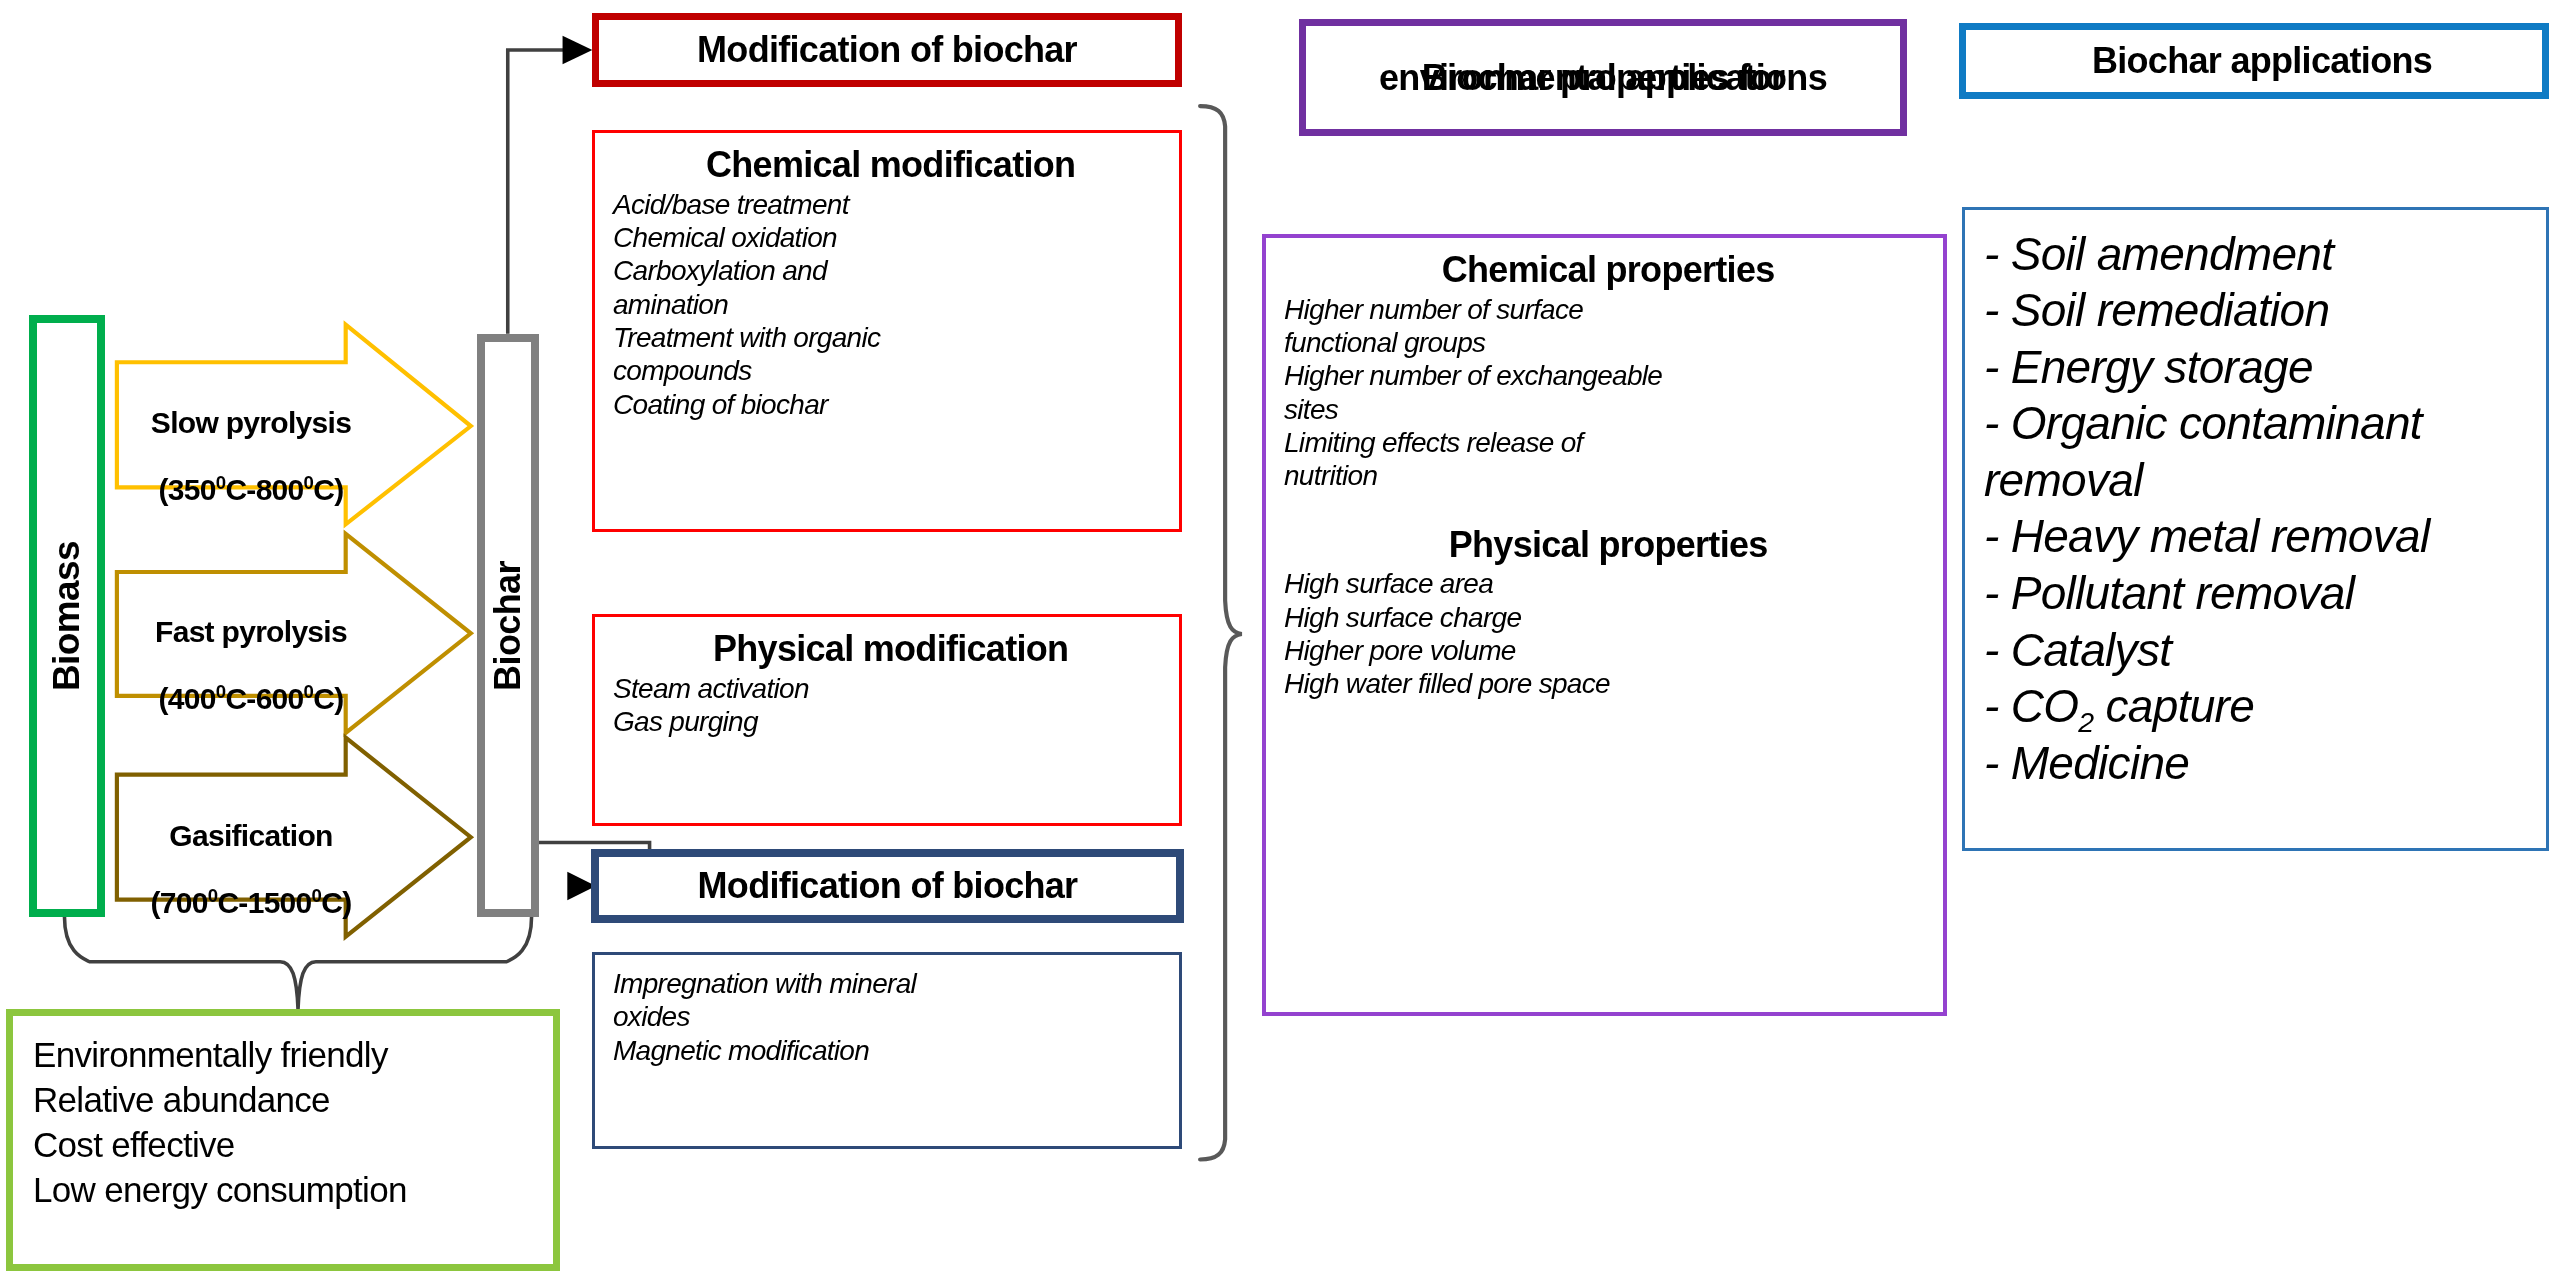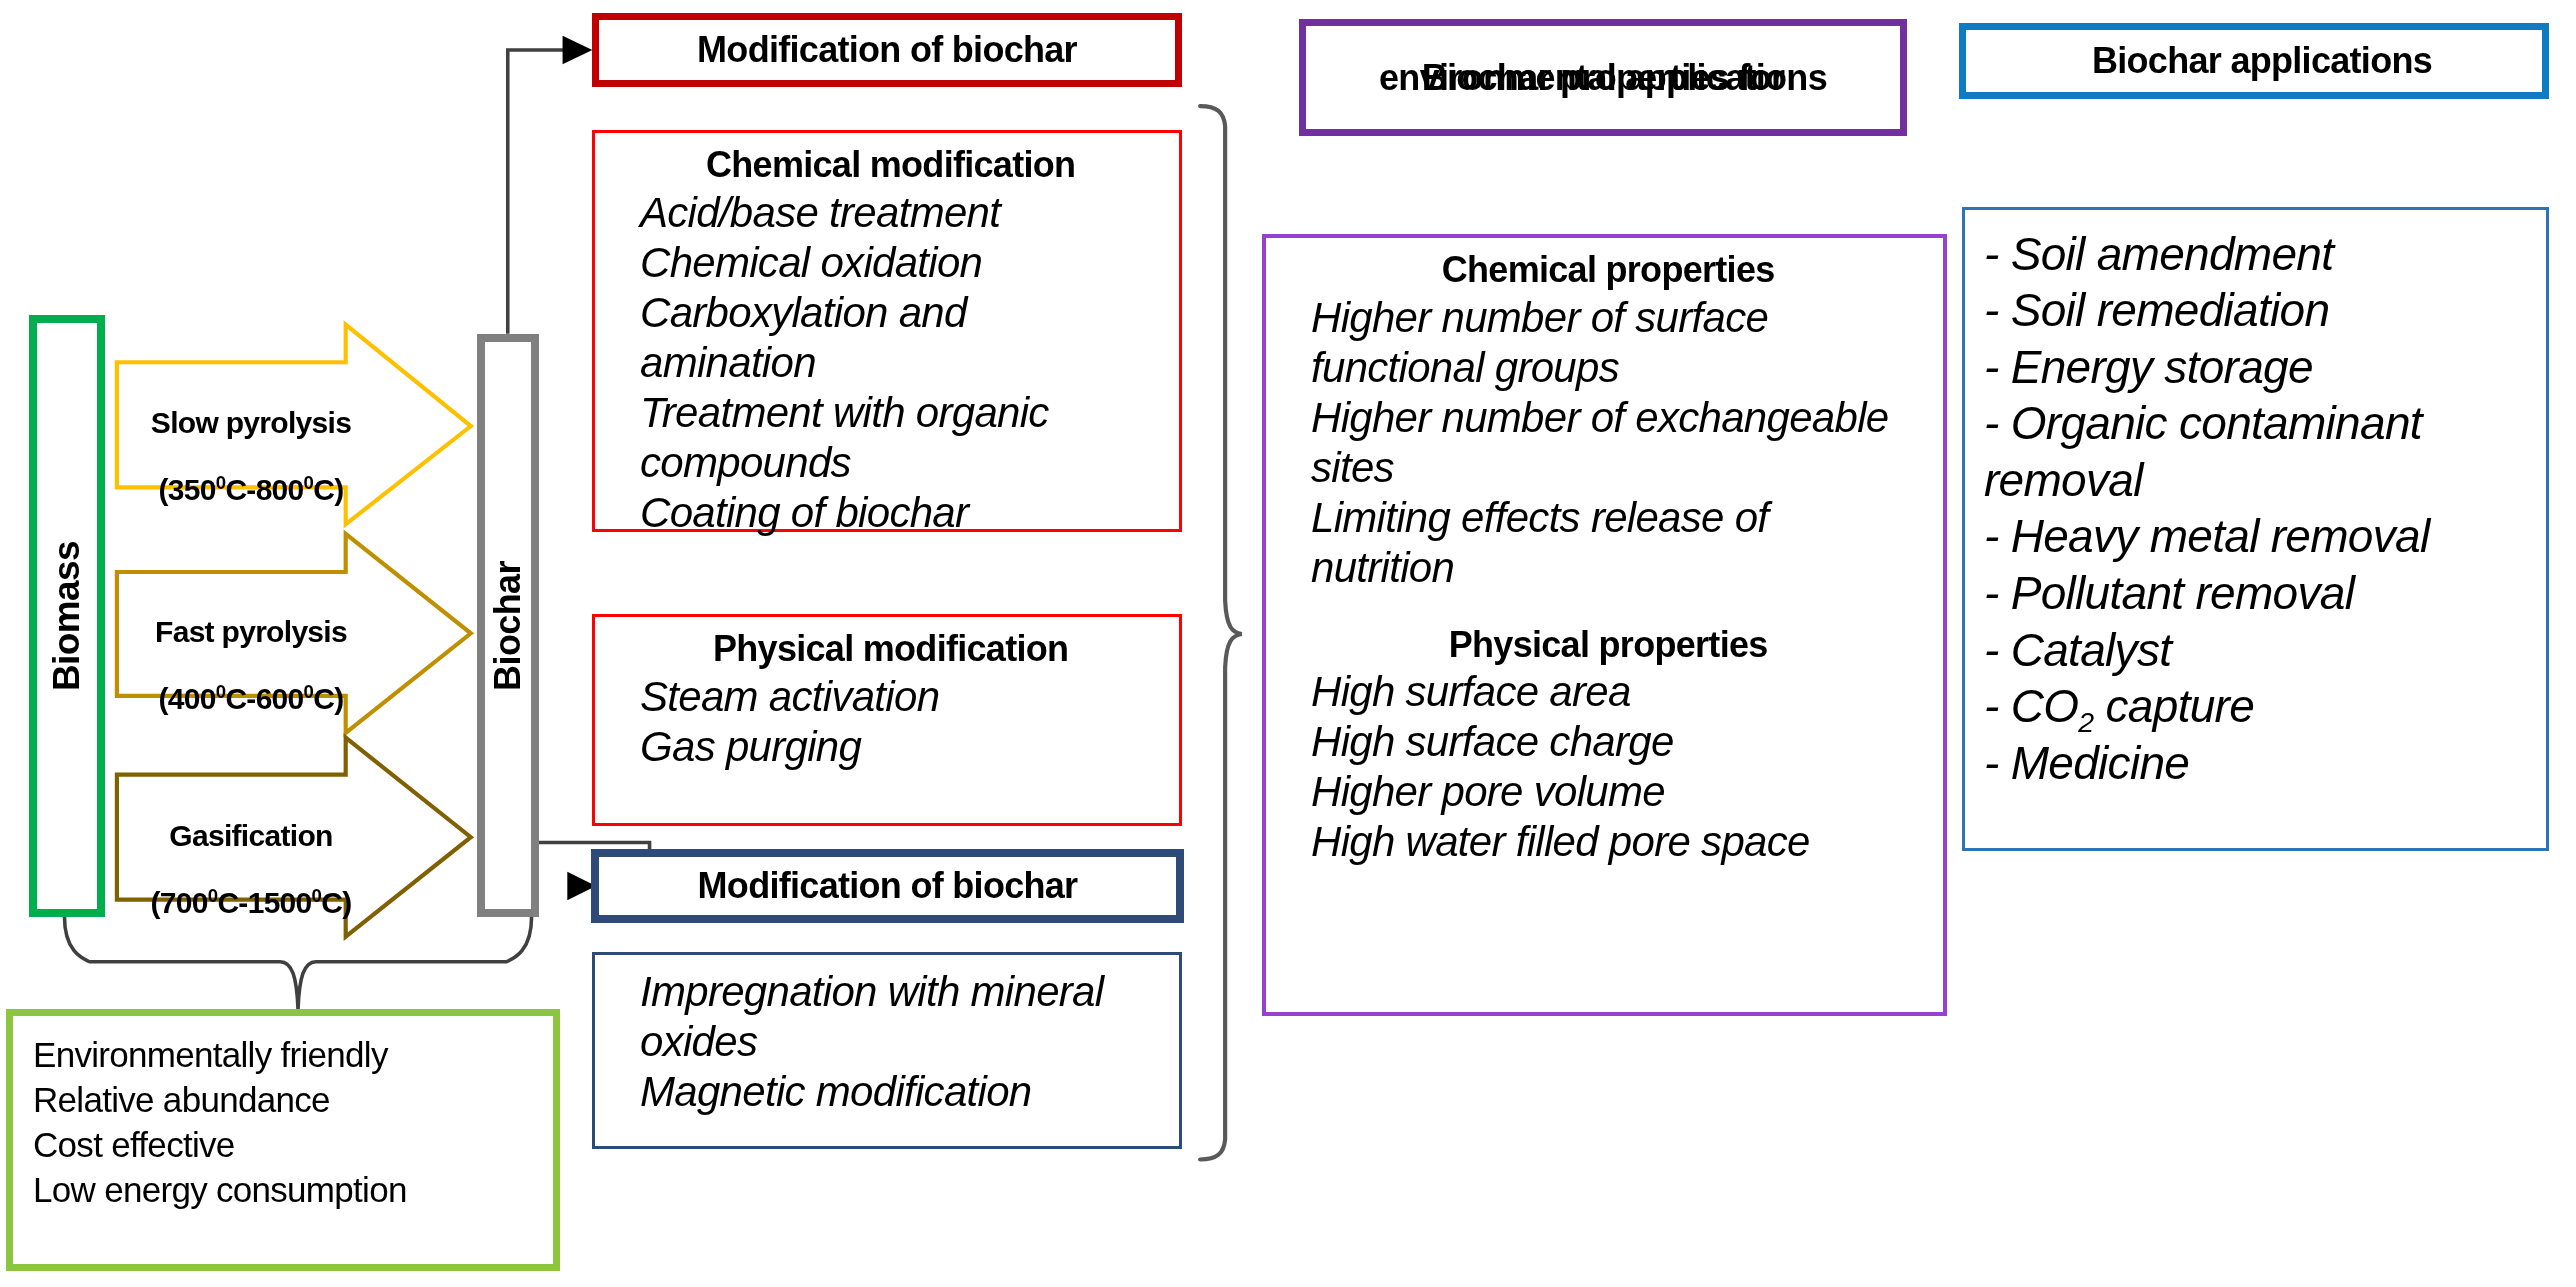--- a/index.html
+++ b/index.html
@@ -40,21 +40,21 @@
   #chem-box{left:592px;top:130px;width:590px;height:402px;border:3.6px solid #FF0000;padding-left:40px;}
   #phys-box{left:592px;top:614px;width:590px;height:212px;border:3.6px solid #FF0000;}
 
   #eng-header{left:591px;top:849px;width:593px;height:74px;border:8.3px solid #2E4A78;}
   #eng-header span{position:absolute;left:0;right:0;top:50%;transform:translateY(-50%);
       text-align:center;font-weight:bold;font-size:36px;letter-spacing:-0.7px;}
   #eng-box{left:592px;top:952px;width:590px;height:197px;border:3.6px solid #2E4A78;padding-left:43px;}
 
   .sec-title{font-weight:bold;font-size:36px;text-align:center;letter-spacing:-0.7px;
       line-height:1.12;margin:0 0 2.4px 0;}
-  .italic-list{font-style:italic;font-size:42px;line-height:1.19;letter-spacing:-0.7px;margin-left:27px;}
+  .italic-list{font-style:italic;font-size:28px;line-height:1.19;letter-spacing:-0.7px;}
   .italic-list div{}
   .pad{position:absolute;left:18px;right:10.7px;top:12px;}
 
   
   #prop-header{left:1299px;top:19px;width:608px;height:117px;border:7.7px solid #7030A0;}
   #prop-header span{position:absolute;left:6px;right:6px;top:50%;transform:translateY(-50%);
       text-align:center;font-weight:bold;font-size:36px;line-height:1.18;letter-spacing:-0.7px;}
   #prop-box{left:1262px;top:234px;width:685px;height:782px;border:4.2px solid #9442CF;}
 
   

